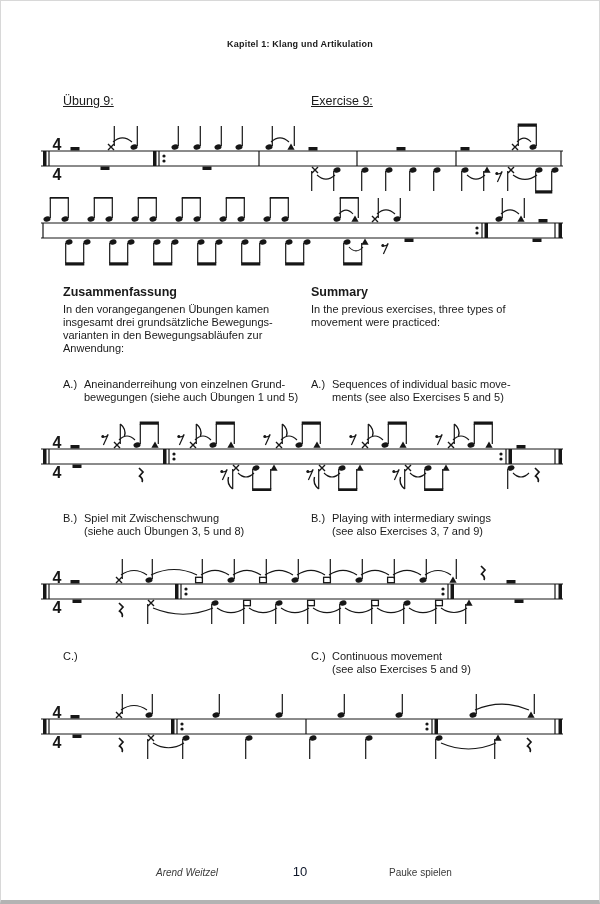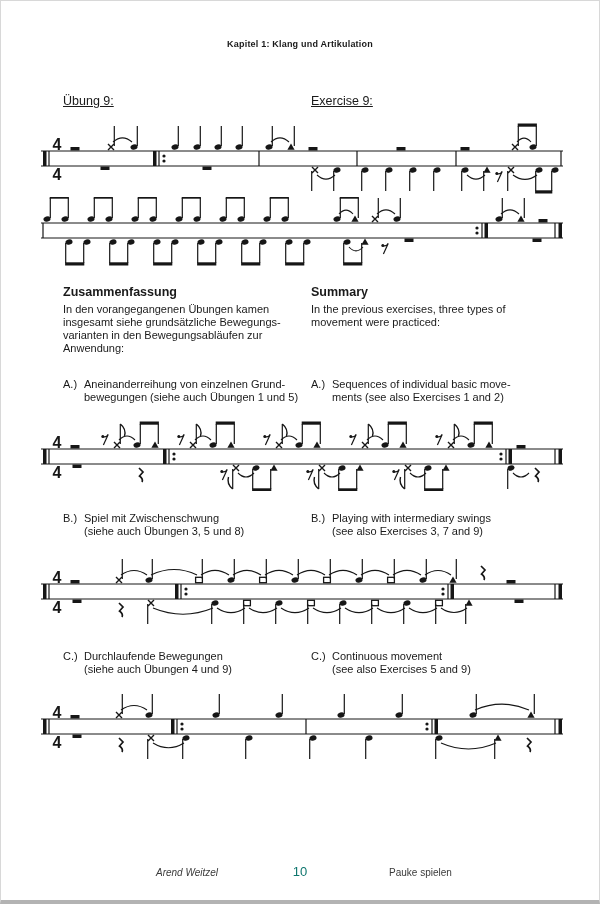--- a/index.html
+++ b/index.html
@@ -13,21 +13,21 @@
   .ex-label{position:absolute;top:93px;font-size:12.5px;text-decoration:underline;}
   .col-de{left:62px;} .col-en{left:310px;}
   .sys{position:absolute;}
   .sum-head{position:absolute;top:284px;font-weight:bold;font-size:12.5px;}
   .sum-body{position:absolute;top:302px;font-size:11px;line-height:13px;white-space:pre-line;}
   .item{position:absolute;display:flex;font-size:11px;line-height:13px;}
   .item .lbl{flex:none;width:21px;}
   .item .txt{white-space:pre-line;}
   .foot{position:absolute;top:866px;font-size:10px;color:#3a3a3a;}
   .foot-author{left:155px;font-style:italic;}
-  .foot-page{left:0;right:0;text-align:center;top:863px;font-size:13px;color:#0f766e;}
+  .foot-page{left:0;right:0;text-align:center;top:863px;font-size:13px;color:#0f172a;}
   .foot-book{left:388px;}
 </style>
 </head>
 <body>
 
 <div class="page">
 
   <div class="chapter-header">Kapitel 1: Klang und Artikulation</div>
 
   <div class="ex-label col-de">Übung 9:</div>
@@ -201,36 +201,36 @@
       <path d="M 480 18.6 L 483.6 24.8 L 476.4 24.8 Z" fill="#161616"></path>
       <line x1="483.3" y1="21" x2="483.3" y2="1" stroke="#161616" stroke-width="1.2"></line>
       <rect x="497.5" y="22" width="9" height="3.5" fill="#161616"></rect>
       <rect x="491.5" y="41.5" width="9" height="3.5" fill="#161616"></rect>
       <line x1="514" y1="26" x2="514" y2="41" stroke="#161616" stroke-width="1.2"></line>
       <rect x="517.5" y="26" width="3.5" height="15" fill="#161616"></rect>
     </svg>
 
   <div class="sum-head col-de">Zusammenfassung</div>
   <div class="sum-body col-de" style="width:252px">In den vorangegangenen Übungen kamen
-insgesamt siehe grundsätzliche Bewegungs-
+insgesamt drei grundsätzliche Bewegungs-
 varianten in den Bewegungsabläufen zur
 Anwendung:</div>
   <div class="sum-head col-en">Summary</div>
   <div class="sum-body col-en" style="width:242px">In the previous exercises, three types of
 movement were practiced:</div>
 
   <div class="item col-de" style="top:377px;width:255px">
     <span class="lbl">A.)</span>
     <span class="txt">Aneinanderreihung von einzelnen Grund-
 bewegungen (siehe auch Übungen 1 und 5)</span>
   </div>
   <div class="item col-en" style="top:377px;width:245px">
     <span class="lbl">A.)</span>
     <span class="txt">Sequences of individual basic move-
-ments (see also Exercises 1 and 2)</span>
+ments (see also Exercises 5 and 5)</span>
   </div>
 
   <svg class="sys" width="522" height="70" style="left: 40px; top: 420px;">
       <line x1="0" y1="28" x2="522" y2="28" stroke="#161616" stroke-width="1"></line>
       <line x1="0" y1="43" x2="522" y2="43" stroke="#161616" stroke-width="1"></line>
       <rect x="2" y="28" width="3.5" height="15" fill="#161616"></rect>
       <line x1="8" y1="28" x2="8" y2="43" stroke="#161616" stroke-width="1.2"></line>
       <text x="16" y="27" font-family="&quot;Liberation Sans&quot;,sans-serif" font-size="16px" font-weight="bold" text-anchor="middle" fill="#161616">4</text>
       <text x="16" y="57" font-family="&quot;Liberation Sans&quot;,sans-serif" font-size="16px" font-weight="bold" text-anchor="middle" fill="#161616">4</text>
       <rect x="29.5" y="24" width="9" height="3.5" fill="#161616"></rect>
@@ -433,22 +433,20 @@
       <rect x="465.5" y="23" width="9" height="3.5" fill="#161616"></rect>
       <path d="M 428 42.6 L 431.6 48.8 L 424.4 48.8 Z" fill="#161616"></path>
       <line x1="424.7" y1="47" x2="424.7" y2="67" stroke="#161616" stroke-width="1.2"></line>
       <rect x="473.5" y="42.5" width="9" height="3.5" fill="#161616"></rect>
       <line x1="514" y1="27" x2="514" y2="42" stroke="#161616" stroke-width="1.2"></line>
       <rect x="517.5" y="27" width="3.5" height="15" fill="#161616"></rect>
     </svg>
 
   <div class="item col-de" style="top:649px;width:255px">
     <span class="lbl">C.)</span>
-    <span class="txt">Durchlaufende Bewegungen
-(siehe auch Übungen 4 und 9)</span>
   </div>
   <div class="item col-en" style="top:649px;width:245px">
     <span class="lbl">C.)</span>
     <span class="txt">Continuous movement
 (see also Exercises 5 and 9)</span>
   </div>
 
   <svg class="sys" width="522" height="70" style="left: 40px; top: 692px;">
       <line x1="0" y1="26" x2="522" y2="26" stroke="#161616" stroke-width="1"></line>
       <line x1="0" y1="41" x2="522" y2="41" stroke="#161616" stroke-width="1"></line>

